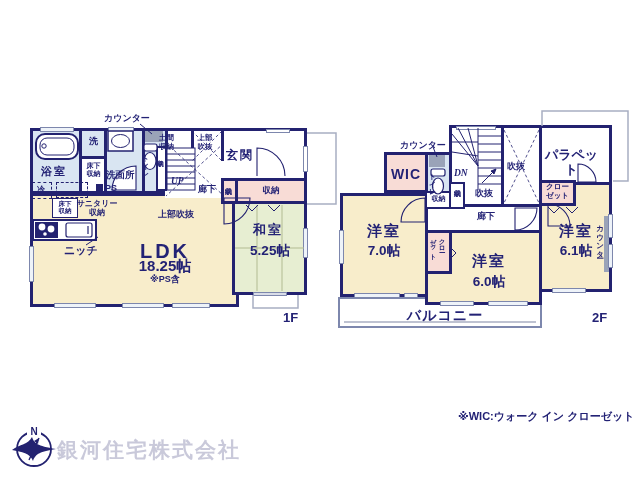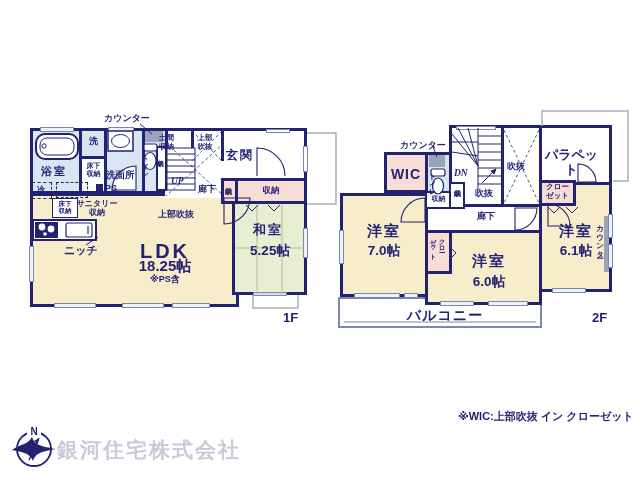--- a/index.html
+++ b/index.html
@@ -262,14 +262,14 @@
   <span>クロー</span><br><span>ゼット</span>
 </div>
 <div class="lbl ctr" style="left:450px;top:252px;width:78px;font-size:15px;letter-spacing:2px;">洋室</div>
 <div class="lbl ctr" style="left:450px;top:274px;width:78px;font-size:13.5px;">6.0帖</div>
 <div class="lbl ctr" style="left:545px;top:222px;width:62px;font-size:15px;letter-spacing:2px;">洋室</div>
 <div class="lbl ctr" style="left:545px;top:243px;width:62px;font-size:13.5px;">6.1帖</div>
 <div class="lbl v" style="left:595px;top:220px;font-size:7.5px;height:54px;">カウンター</div>
 <div class="lbl ctr" style="left:400px;top:307px;width:90px;font-size:14px;letter-spacing:1px;">バルコニー</div>
 <div class="lbl" style="left:592px;top:311px;font-size:13px;">2F</div>
 
-<div class="lbl" style="left:458px;top:410px;font-size:11px;">※WIC:上部吹抜 イン クローゼット</div>
+<div class="lbl" style="left:458px;top:410px;font-size:11px;">※WIC:ウォーク イン クローゼット</div>
 <div class="lbl" style="left:57px;top:438px;font-size:21px;letter-spacing:2px;color:#c9c9da;">銀河住宅株式会社</div>
 
 </body></html>

